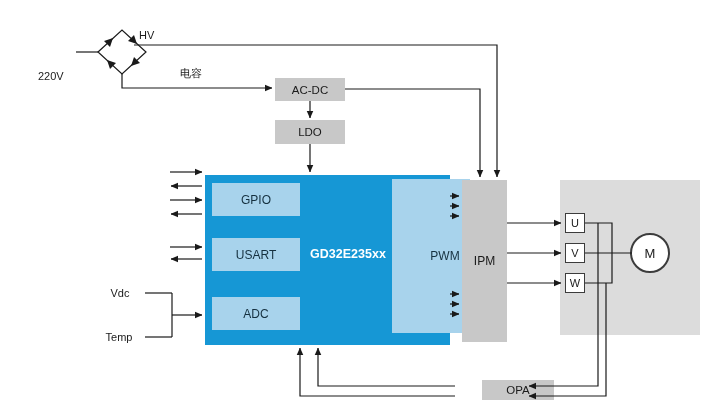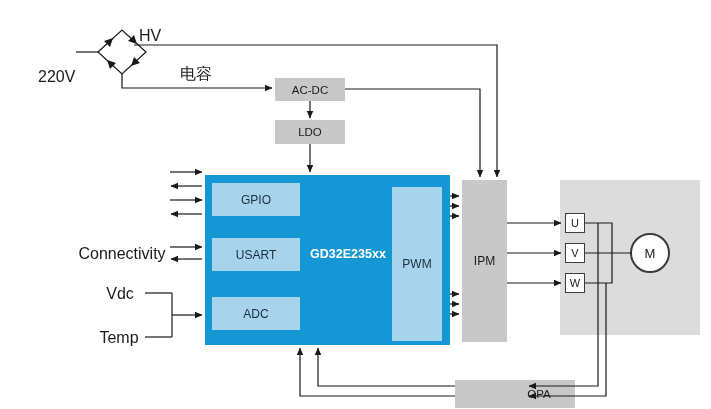--- a/index.html
+++ b/index.html
@@ -1,36 +1,36 @@
 <!DOCTYPE html>
 <html style="--color-mcu-blue: #1697d5; --color-module-blue: #a8d3ec; --color-block-gray: #c8c8c8; --color-panel-gray: #dcdcdc; --color-line: #1a1a1a;"><head>
 <meta charset="utf-8">
 <style>
   html,body{margin:0;padding:0;background:#ffffff;}
   .canvas{position:relative;width:711px;height:409px;background:#fff;
           font-family:"Liberation Sans","DejaVu Sans",sans-serif;color:#1a1a1a;overflow:hidden;}
 
-  .lbl{position:absolute;font-size:16px;line-height:15px;white-space:nowrap;z-index:2;}
+  .lbl{position:absolute;font-size:11px;line-height:15px;white-space:nowrap;z-index:2;}
   .lbl.center{text-align:center;}
 
   .blk{position:absolute;background:var(--color-block-gray,#c8c8c8);display:flex;align-items:center;
        justify-content:center;font-size:11.5px;z-index:2;}
   .acdc{left:275px;top:78px;width:70px;height:23px;}
   .ldo{left:275px;top:120px;width:70px;height:24px;}
   .ipm{left:462px;top:180px;width:45px;height:162px;font-size:12px;}
-  .opa{left:455px;top:380px;width:72px;height:28px;padding-left:48px;}
+  .opa{left:482px;top:380px;width:72px;height:20px;}
 
   .mcu{position:absolute;left:205px;top:175px;width:245px;height:170px;
        background:var(--color-mcu-blue,#1697d5);z-index:2;}
   .mod{position:absolute;background:var(--color-module-blue,#a8d3ec);display:flex;align-items:center;
        justify-content:center;font-size:12px;color:#15303f;}
   .gpio{left:7px;top:8px;width:88px;height:33px;}
   .usart{left:7px;top:63px;width:88px;height:33px;}
   .adc{left:7px;top:122px;width:88px;height:33px;}
-  .pwm{left:187px;top:12px;width:50px;height:154px;}
+  .pwm{left:187px;top:4px;width:50px;height:154px;padding-left:28px;}
   .mcu-label{position:absolute;left:95px;top:72px;width:96px;text-align:center;color:#fff;
              font-weight:bold;font-size:12.5px;}
 
   .panel{position:absolute;left:560px;top:180px;width:140px;height:155px;
          background:var(--color-panel-gray,#dcdcdc);z-index:2;}
   .phase{position:absolute;width:18px;height:18px;background:#fff;border:1px solid #3c3c3c;
          font-size:11px;display:flex;align-items:center;justify-content:center;}
   .u{left:5px;top:33px;} .v{left:5px;top:63px;} .w{left:5px;top:93px;}
   .motor{position:absolute;left:70px;top:53px;width:36px;height:36px;border:2px solid #3c3c3c;
          border-radius:50%;background:#fff;display:flex;align-items:center;justify-content:center;
@@ -43,21 +43,20 @@
 </head>
 <body>
 
 <div class="canvas">
 
   <div class="lbl" style="left:38px;top:44px;margin-top:25px;">220V</div>
   <div class="lbl" style="left:139px;top:28px;">HV</div>
   <div class="lbl" style="left:180px;top:66px;">电容</div>
 
 
-  <div class="lbl center" style="left:78px;top:246px;width:88px;">Connectivity</div>
   <div class="lbl center" style="left:98px;top:286px;width:44px;">Vdc</div>
   <div class="lbl center" style="left:96px;top:330px;width:46px;">Temp</div>
 
   <div class="blk ldo">LDO</div>
   <div class="blk acdc">AC-DC</div>
 
   <div class="mcu">
     <div class="mod gpio">GPIO</div>
     <div class="mod usart">USART</div>
     <div class="mod adc">ADC</div>

